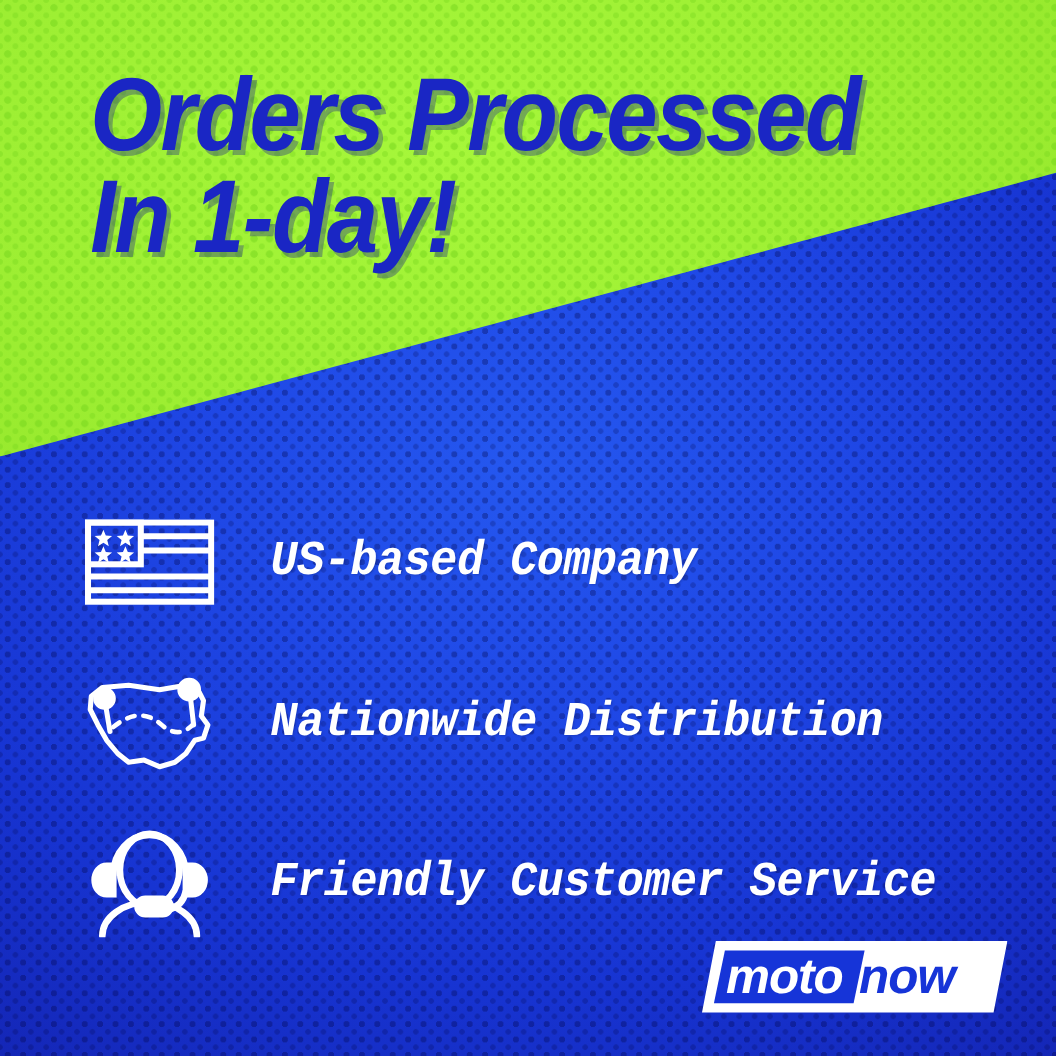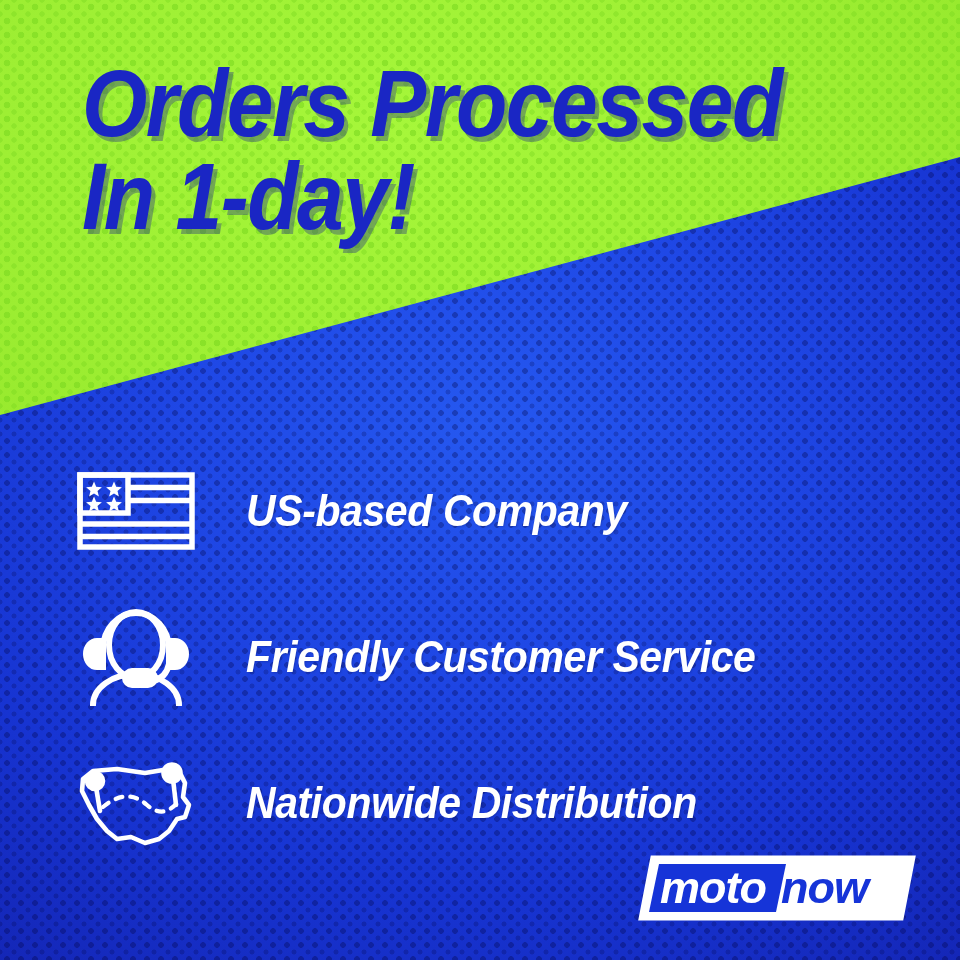--- a/index.html
+++ b/index.html
@@ -81,20 +81,21 @@
     transform: scaleY(1.12);
     transform-origin: left top;
   }
 
   
   .features {
     position: absolute;
     left: 72px;
     top: 438px;
     width: 830px;
+    font-family: Liberation Mono, monospace;
   }
   .feature-row {
     display: flex;
     align-items: center;
     height: 146px;
   }
   .feature-icon {
     width: 128px;
     flex: 0 0 128px;
     display: flex;
@@ -155,59 +156,59 @@
             <path d="M17 24.5 l2.2 5.3 5.7.4 -4.4 3.7 1.4 5.6 -4.9-3.1 -4.9 3.1 1.4-5.6 -4.4-3.7 5.7-.4z"></path>
             <path d="M37 24.5 l2.2 5.3 5.7.4 -4.4 3.7 1.4 5.6 -4.9-3.1 -4.9 3.1 1.4-5.6 -4.4-3.7 5.7-.4z"></path>
           </g>
         </svg>
       </div>
       <div class="feature-label">US-based Company</div>
     </div>
 
     <div class="feature-row">
       <div class="feature-icon">
-        <svg width="118" height="98" viewBox="0 0 118 98" fill="none" stroke="#ffffff" stroke-width="6" stroke-linecap="round">
-
-          <ellipse cx="59" cy="37" rx="27" ry="33"></ellipse>
-
-          <path d="M26 41 A33 36 0 0 1 92 41"></path>
-
-          <path d="M26 33 h-6 a11 13 0 0 0 0 26 h6 z" fill="#ffffff" stroke="#ffffff"></path>
-          <path d="M92 33 h6 a11 13 0 0 1 0 26 h-6 z" fill="#ffffff" stroke="#ffffff"></path>
-
-          <path d="M92 56 q-3 14 -16 17"></path>
-
-          <rect x="48" y="63" width="30" height="14" rx="7" fill="#ffffff" stroke="#ffffff"></rect>
-
-          <path d="M16 97 a43 31 0 0 1 86 0"></path>
-        </svg>
-      </div>
-      <div class="feature-label">Friendly Customer Service</div>
-    </div>
-
-    <div class="feature-row">
-      <div class="feature-icon">
         <svg width="126" height="92" viewBox="0 0 126 92" fill="none" stroke="#ffffff" stroke-width="4.6" stroke-linejoin="round" stroke-linecap="round">
 
           <path d="M10 22 L20 14 L44 12 L72 16 L96 12 L108 18 L112 26
                    L110 40 L116 48 L112 60 L104 62 L96 74 L86 82
                    L72 86 L58 80 L44 82 L34 74 L24 62 L16 48 L9 34 Z"></path>
 
           <path d="M30 50 Q54 30 74 48 Q90 62 104 46" stroke-dasharray="7 8" stroke-width="4.2"></path>
 
           <line x1="27" y1="54" x2="23" y2="30"></line>
           <circle cx="22" cy="24" r="8" fill="#ffffff" stroke="#ffffff"></circle>
 
           <line x1="103" y1="48" x2="100" y2="22"></line>
           <circle cx="99" cy="16" r="8.5" fill="#ffffff" stroke="#ffffff"></circle>
         </svg>
       </div>
       <div class="feature-label">Nationwide Distribution</div>
     </div>
 
+    <div class="feature-row">
+      <div class="feature-icon">
+        <svg width="118" height="98" viewBox="0 0 118 98" fill="none" stroke="#ffffff" stroke-width="6" stroke-linecap="round">
+
+          <ellipse cx="59" cy="37" rx="27" ry="33"></ellipse>
+
+          <path d="M26 41 A33 36 0 0 1 92 41"></path>
+
+          <path d="M26 33 h-6 a11 13 0 0 0 0 26 h6 z" fill="#ffffff" stroke="#ffffff"></path>
+          <path d="M92 33 h6 a11 13 0 0 1 0 26 h-6 z" fill="#ffffff" stroke="#ffffff"></path>
+
+          <path d="M92 56 q-3 14 -16 17"></path>
+
+          <rect x="48" y="63" width="30" height="14" rx="7" fill="#ffffff" stroke="#ffffff"></rect>
+
+          <path d="M16 97 a43 31 0 0 1 86 0"></path>
+        </svg>
+      </div>
+      <div class="feature-label">Friendly Customer Service</div>
+    </div>
+
   </div>
 
   <div class="logo">
     <svg width="278" height="66" viewBox="0 0 278 66">
 
       <polygon points="14,2 276,2 264,64 2,64" fill="#ffffff" stroke="#ffffff" stroke-width="3"></polygon>
 
       <polygon points="21,9 148,9 138,57 11,57" fill="#1634d8"></polygon>
 
       <text x="22" y="48" font-family="'Liberation Sans', sans-serif" font-size="45" font-weight="bold" font-style="italic" fill="#ffffff" letter-spacing="-1">moto</text>

